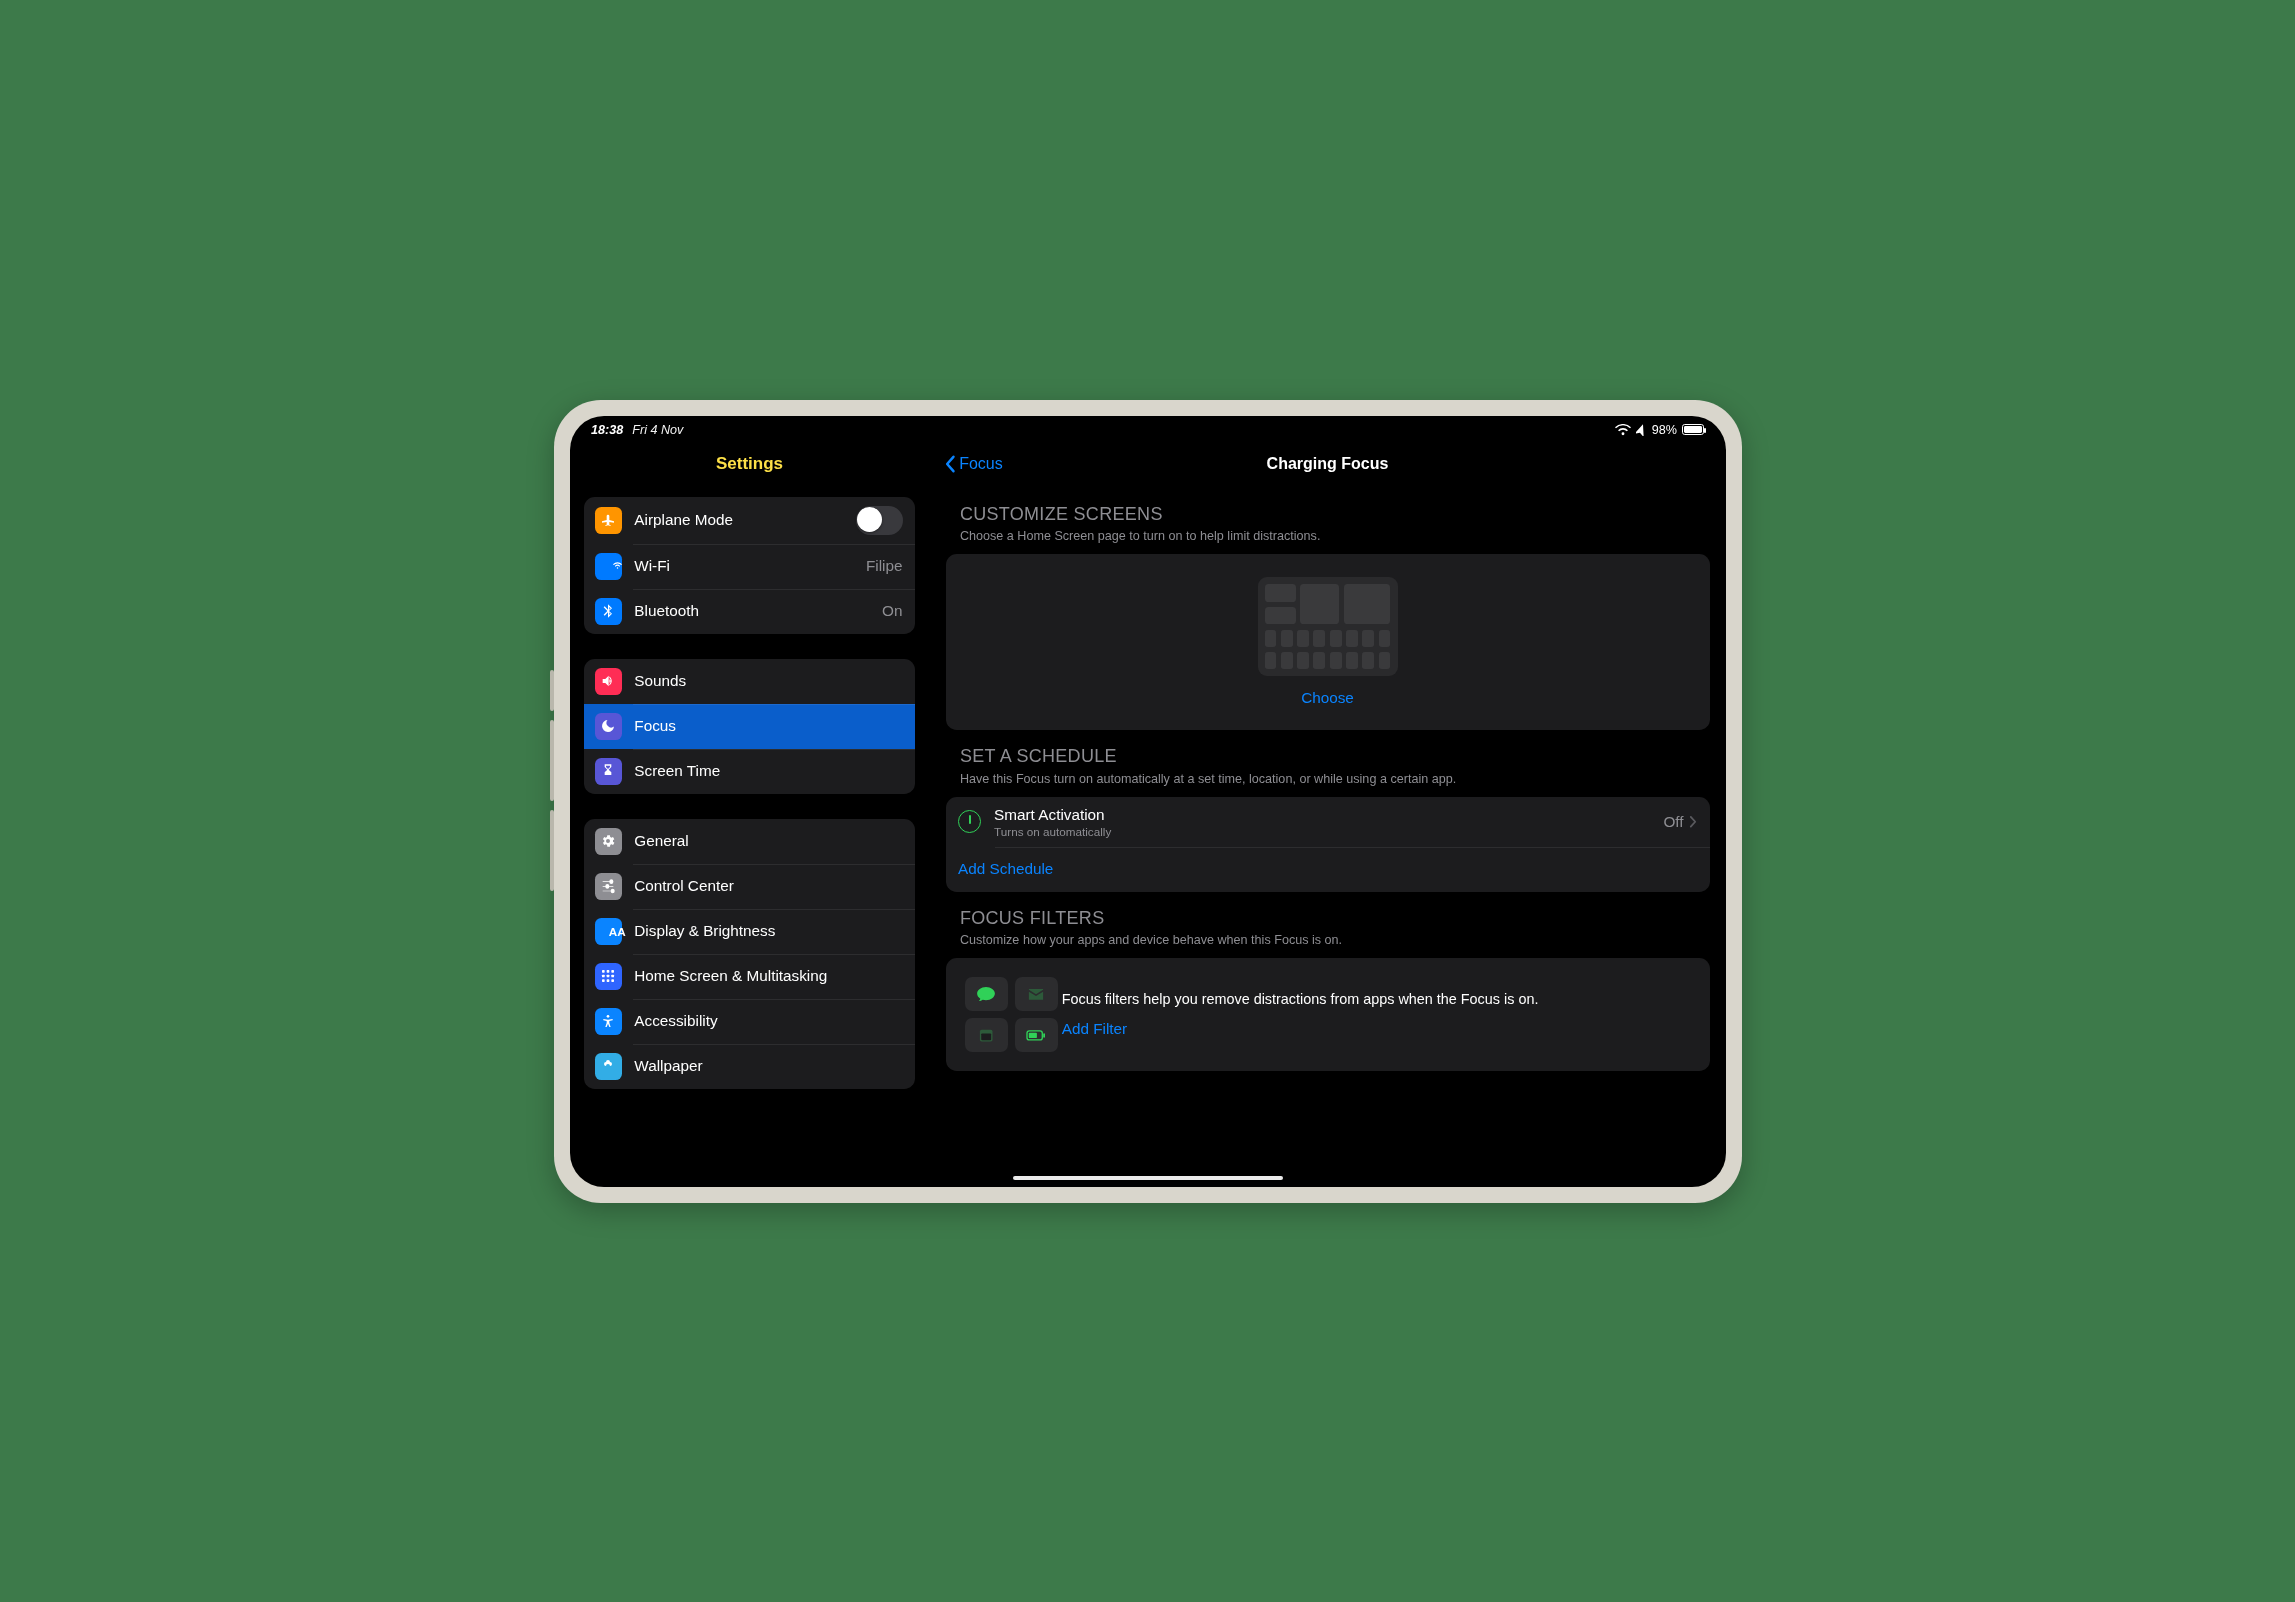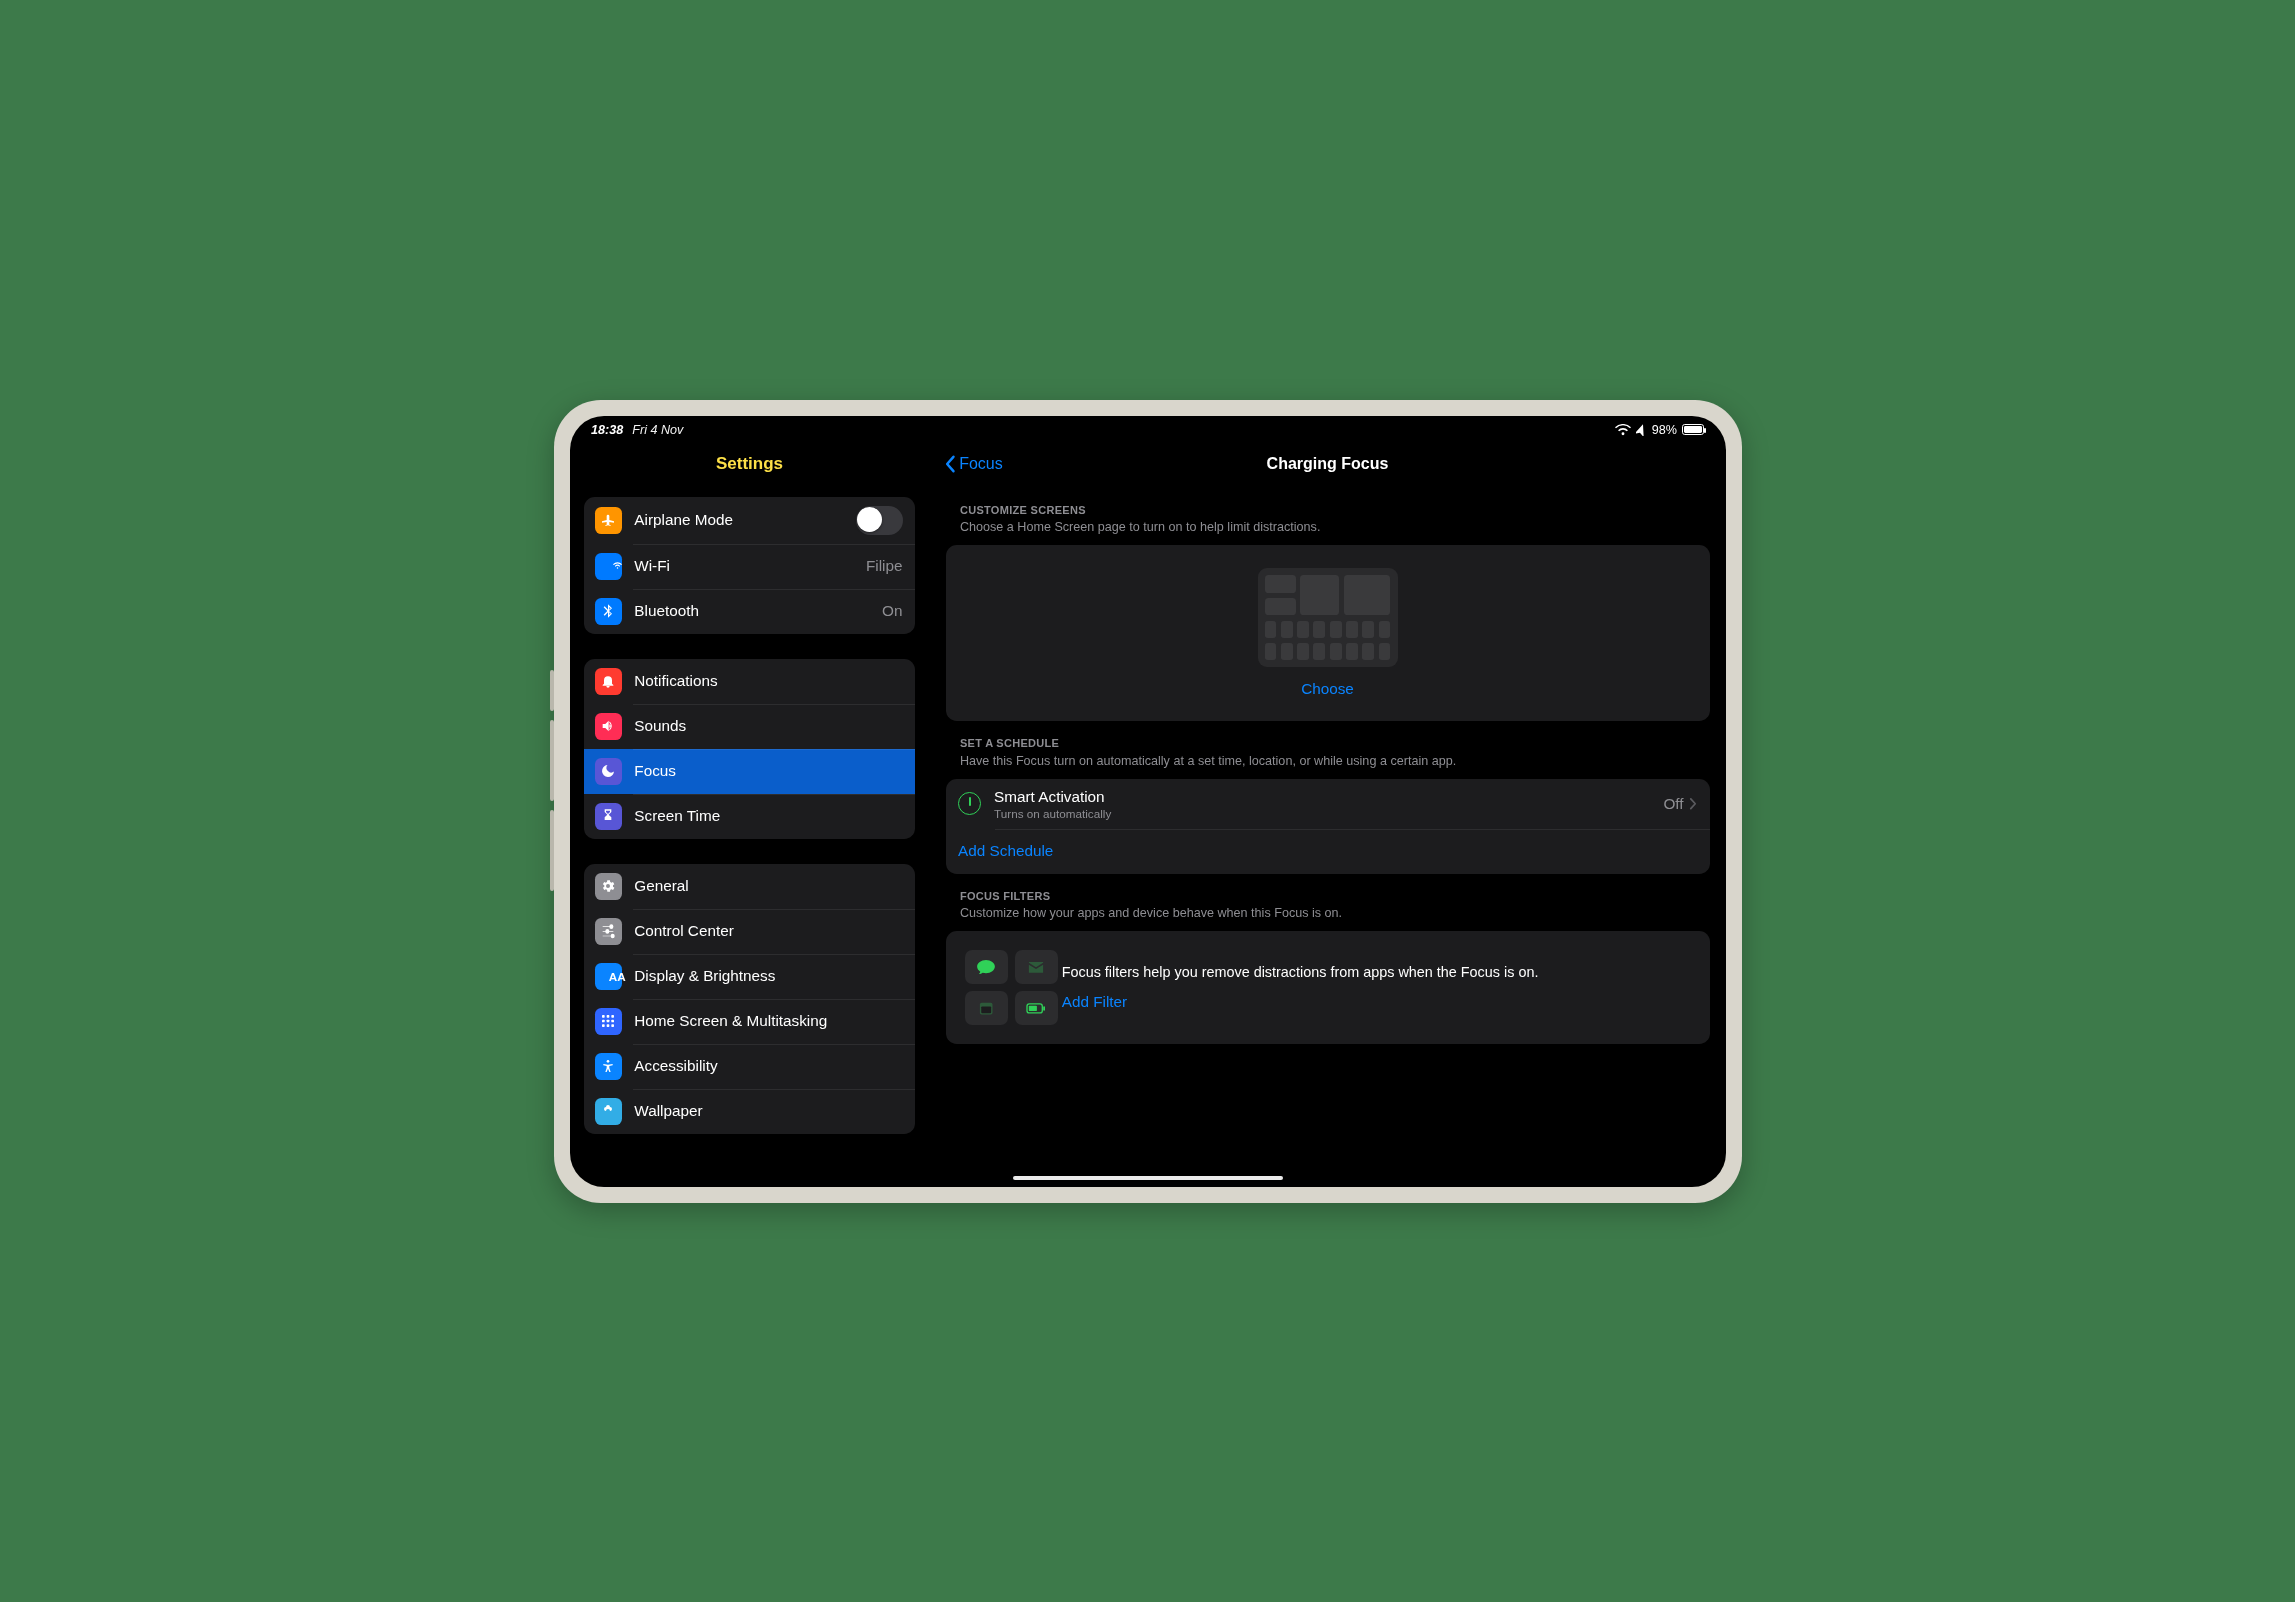--- a/index.html
+++ b/index.html
@@ -157,25 +157,24 @@
     width: 47px; height: 29px; background: #39393d; border-radius: 14.4px; position: relative;
   }
   .toggle .knob {
     position: absolute; width: 25px; height: 25px; background: #fff; border-radius: 50%;
     top: 1.8px; left: 1.8px; box-shadow: 0 0.9px 2.7px rgba(0,0,0,0.4);
   }
 
   
   .section-heading {
     color: #8e8e93;
-    font-size: 11px;
+    font-size: 18px;
     letter-spacing: 0.3px;
     padding: 16px 14.4px 3.6px;
     text-transform: uppercase;
-    font-weight: bold;
   }
   .section-sub {
     color: #8e8e93;
     font-size: 12.6px;
     padding: 0 14.4px 9px;
     line-height: 1.35;
   }
   .card {
     background: #1c1c1e;
     border-radius: 10.8px;
@@ -325,28 +324,20 @@
                   <path d="M12 2v8L7 5l-1.5 1.5L11 12l-5.5 5.5L7 19l5-5v8l6-6-4.5-4L18 8zm2 4l2 2-2 2zm0 8l2 2-2 2z"></path>
                 </svg>
               </span>
             <span class="label">Bluetooth</span>
             <span class="value">On</span>
           </div>
         </div>
 
         <div class="group">
           <div class="row">
-            <span class="icon-box ic-red">
-                <svg viewBox="0 0 24 24">
-                  <path d="M12 22a2.5 2.5 0 002.5-2.5h-5A2.5 2.5 0 0012 22zm6-6V11a6 6 0 10-12 0v5l-2 2v1h16v-1z"></path>
-                </svg>
-              </span>
-            <span class="label">Notifications</span>
-          </div>
-          <div class="row">
             <span class="icon-box ic-pink">
                 <svg viewBox="0 0 24 24">
                   <path d="M4 9v6h4l5 5V4L8 9zm12 3a3 3 0 00-2-2.8v5.6A3 3 0 0016 12zm-2-6.7v2a6 6 0 010 9.4v2a8 8 0 000-13.4z"></path>
                 </svg>
               </span>
             <span class="label">Sounds</span>
           </div>
           <div class="row selected">
             <span class="icon-box ic-indigo">
                 <svg viewBox="0 0 24 24">

